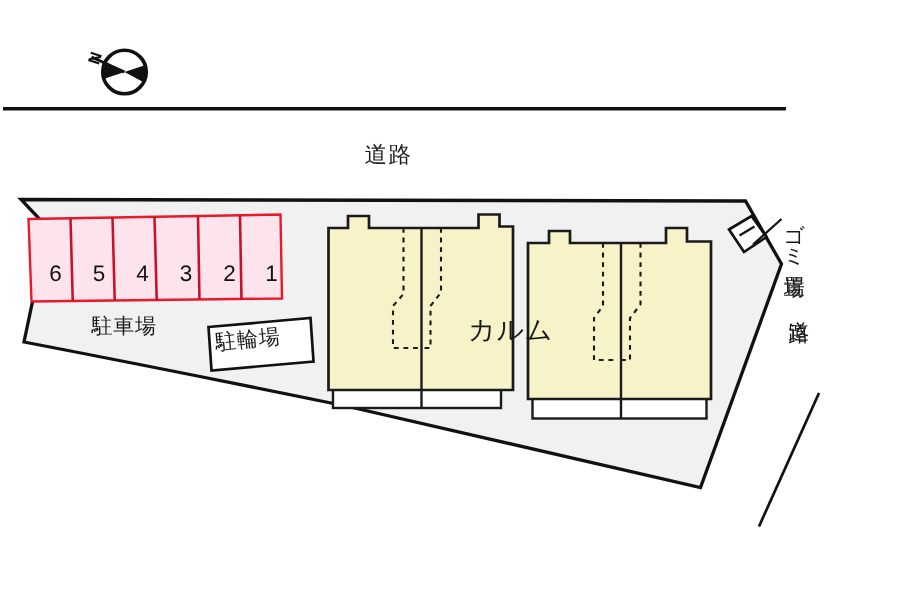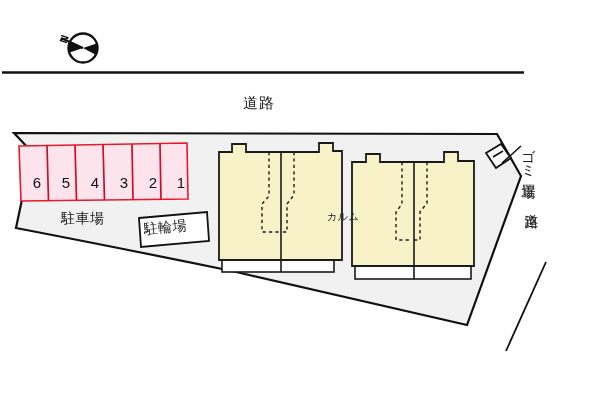--- a/index.html
+++ b/index.html
@@ -57,23 +57,23 @@
     text-orientation: upright;
     height: 46px;
   }
   .lbl-parking {
     left: 61px;
     top: 211px;
     font-size: 14px;
     letter-spacing: 0.5px;
   }
   .lbl-building {
-    left: 327px;
+    left: 312px;
     top: 212px;
-    font-size: 10px;
+    font-size: 18px;
     letter-spacing: 0.5px;
   }
   .lbl-bike {
     left: 143px;
     top: 222px;
     font-size: 14px;
     letter-spacing: 0.5px;
     transform: rotate(-5.5deg);
     transform-origin: left top;
   }

